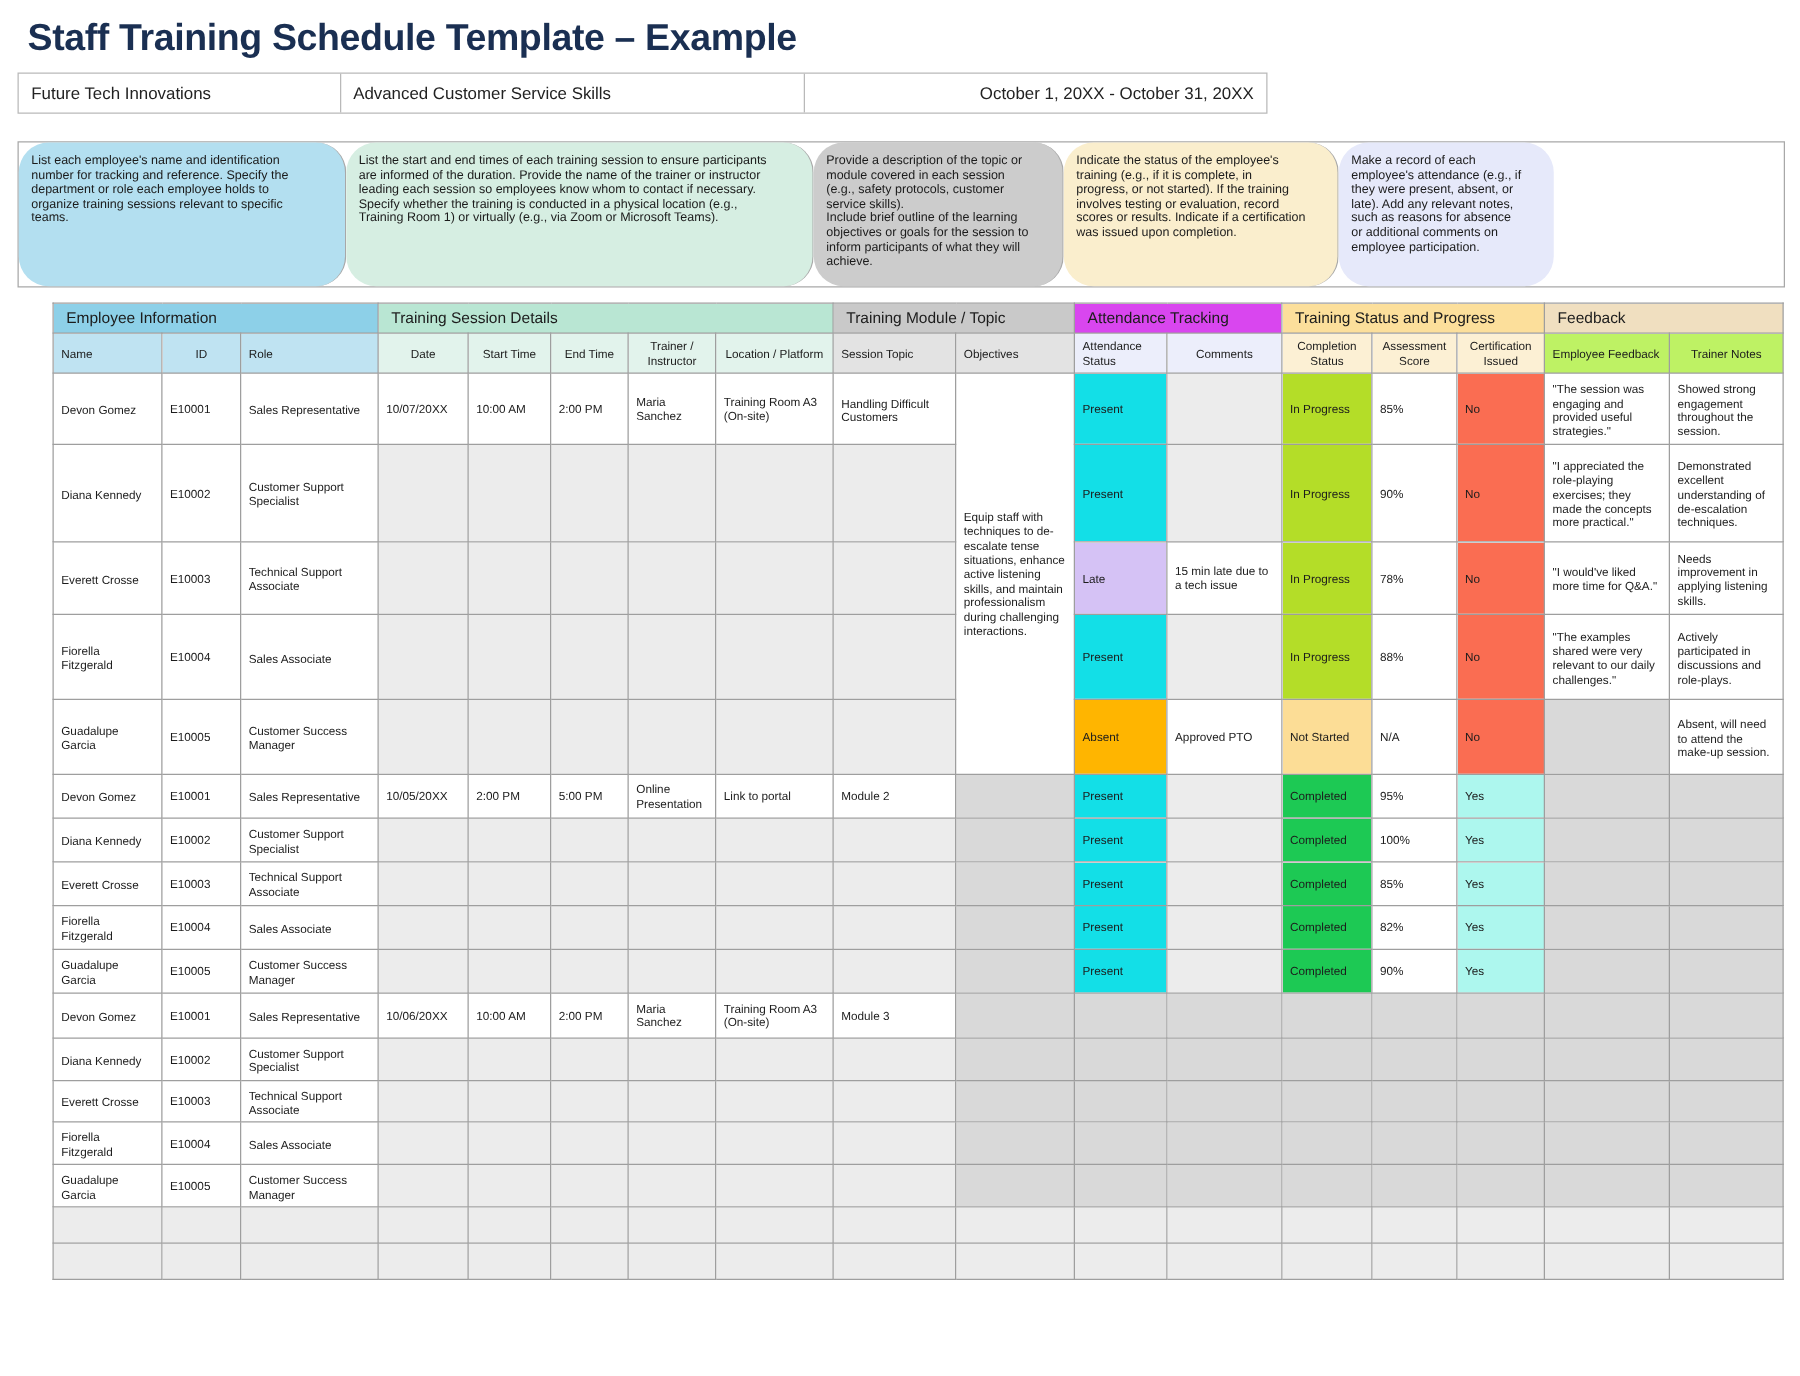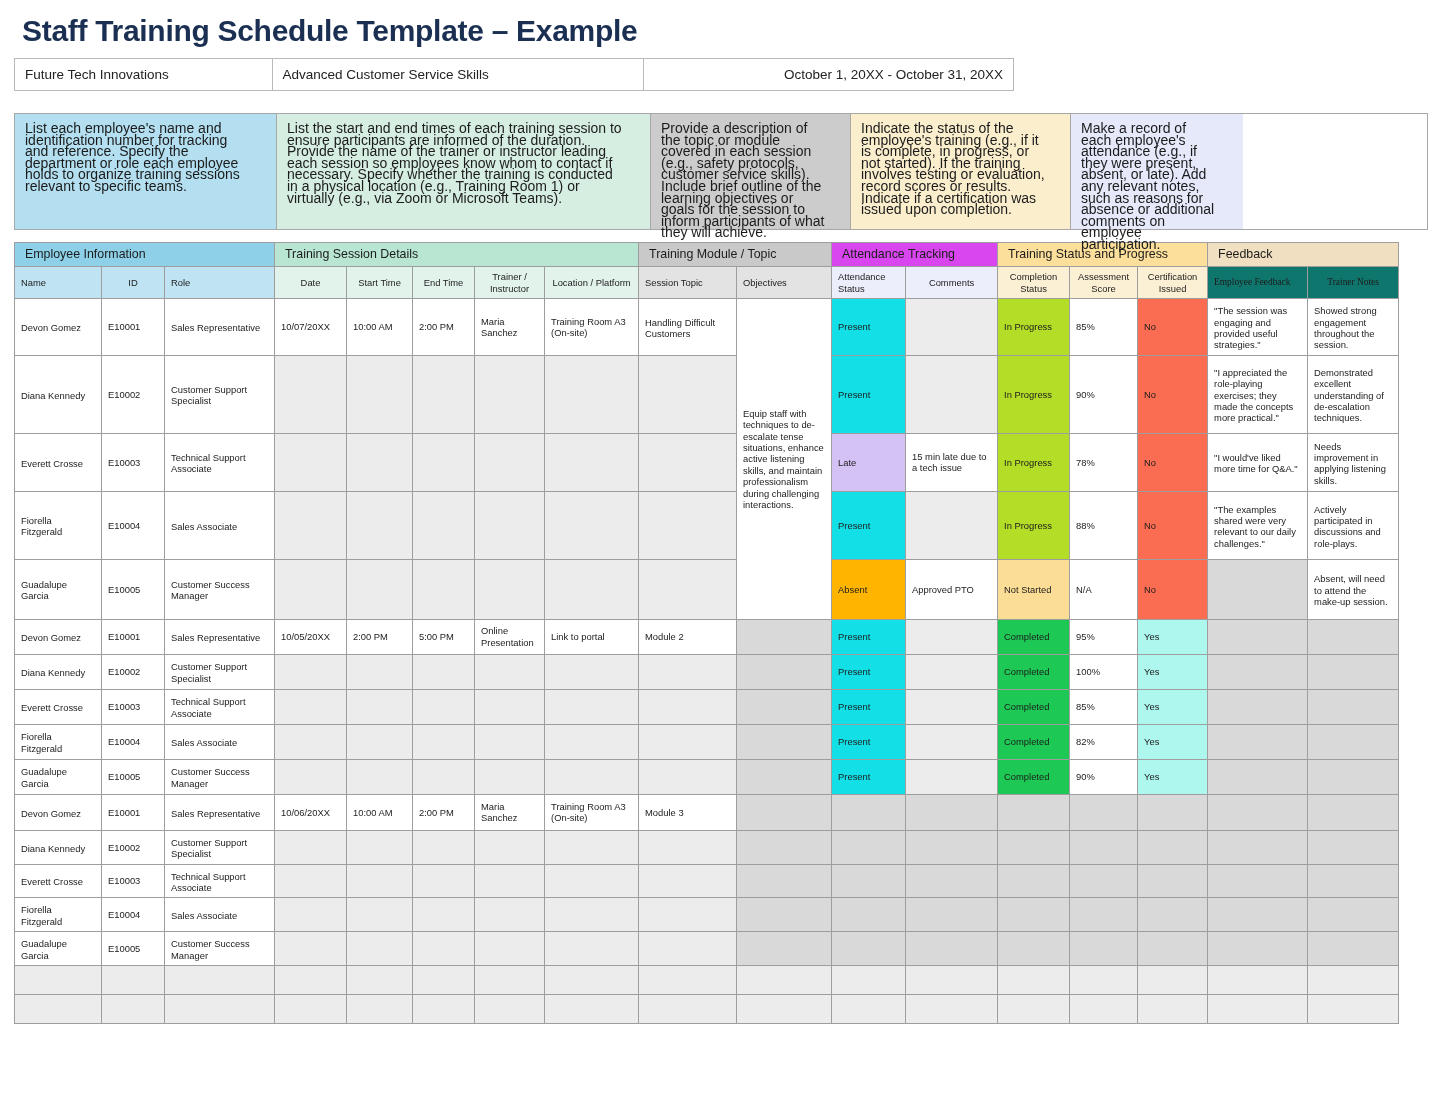--- a/index.html
+++ b/index.html
@@ -41,43 +41,45 @@
   .meta-boxes .m3 { width: 370px; border-right: none; text-align: right; }
 
   
   .instr {
     display: flex;
     margin: 22px 0 0 14px;
     width: 1414px;
     border: 1px solid #a8a8a8;
   }
   .instr .cell {
-    font-size: 14px;
+    font-size: 10px;
     line-height: 11.6px;
     color: #1b1b1b;
     padding: 9px 25px 9px 10px;
     border-right: 1px solid #a8a8a8;
     height: 115px;
+    border-radius: 24px;
   }
   .instr .cell:last-child { border-right: none; }
   .i0 { width: 262px; background: #b3dff0; }
   .i1 { width: 374px; background: #d6eee2; }
   .i2 { width: 200px; background: #cccccc; }
   .i3 { width: 172px; background: #e6e9fa; }
   .i4 { width: 220px; background: #faeecd; }
   .i5 { width: 185px; background: #f2e3c9; }
 
   
   .tbl-wrap { margin: 12px 0 0 14px; width: 1414px; }
   table.main {
     border-collapse: collapse;
     table-layout: fixed;
     width: 1168px;
     font-size: 9.4px;
     color: #1c1c1c;
+    margin-left: 28px;
   }
   table.main td, table.main th {
     border: 1px solid #9e9e9e;
     padding: 4px 6px;
     vertical-align: middle;
     text-align: left;
     font-weight: normal;
     overflow: hidden;
     line-height: 11.4px;
   }
@@ -95,21 +97,21 @@
   .g-stat { background: #fcdf9b; }
   .g-fb { background: #f0dfc0; }
 
   
   tr.sub th { font-size: 9.4px; height: 30px; text-align: center; }
   .s-emp { background: #bfe3f2; }
   .s-sess { background: #e2f3ec; }
   .s-mod { background: #e3e3e3; }
   .s-att { background: #eceefb; }
   .s-stat { background: #fcf0d4; }
-  .s-fb { background: #0f766e; font-family: Liberation Serif, serif; }
+  .s-fb { background: #bef264; }
 
   td.c { text-align: center; }
   td.empty-g { background: #ececec; }
   td.empty-d { background: #d9d9d9; }
 
   
   .st-present  { background: #13dfe7; text-align: left; }
   .st-late     { background: #d5c2f5; text-align: left; }
   .st-absent   { background: #ffb500; text-align: left; }
   .st-inprog   { background: #b4dd28; text-align: left; }

